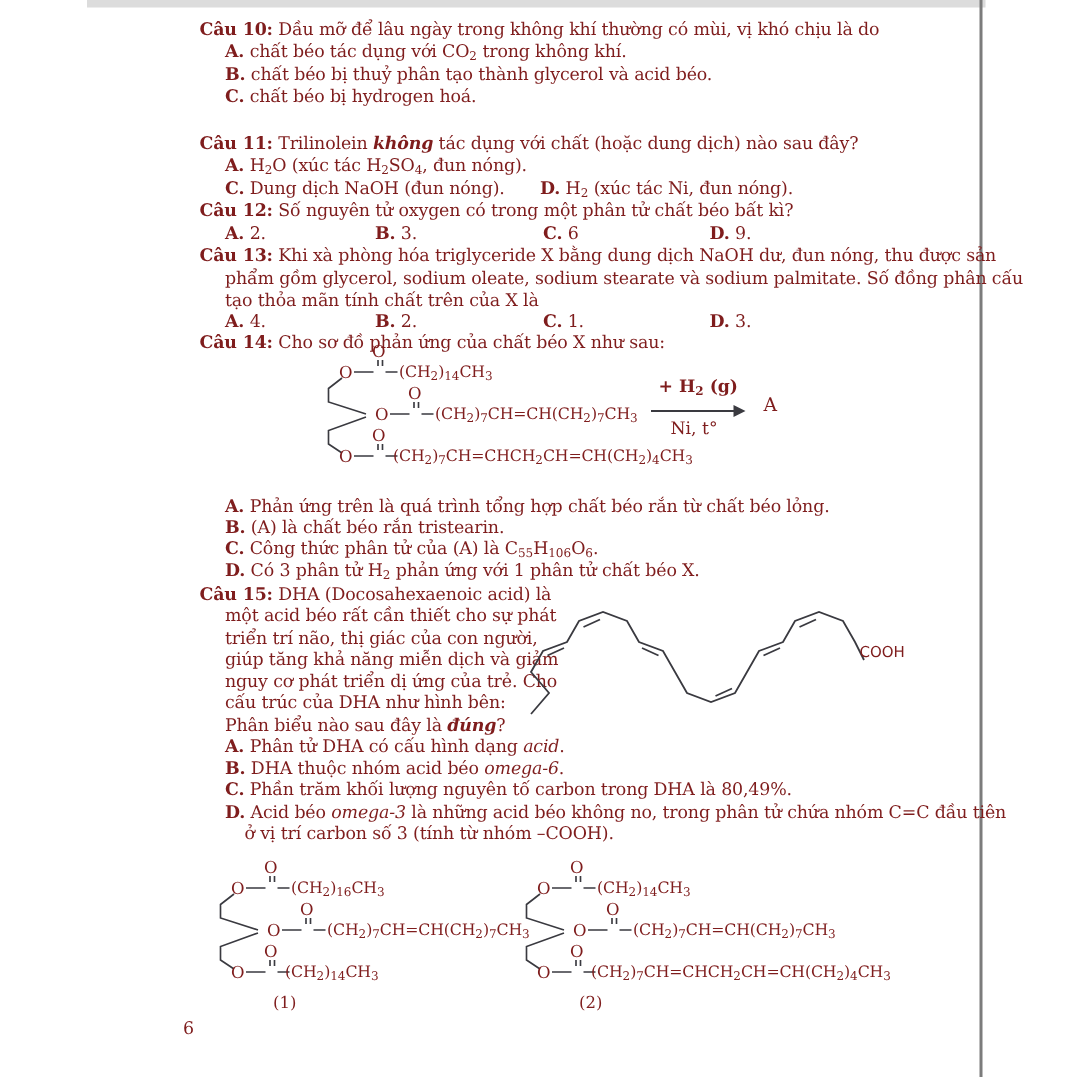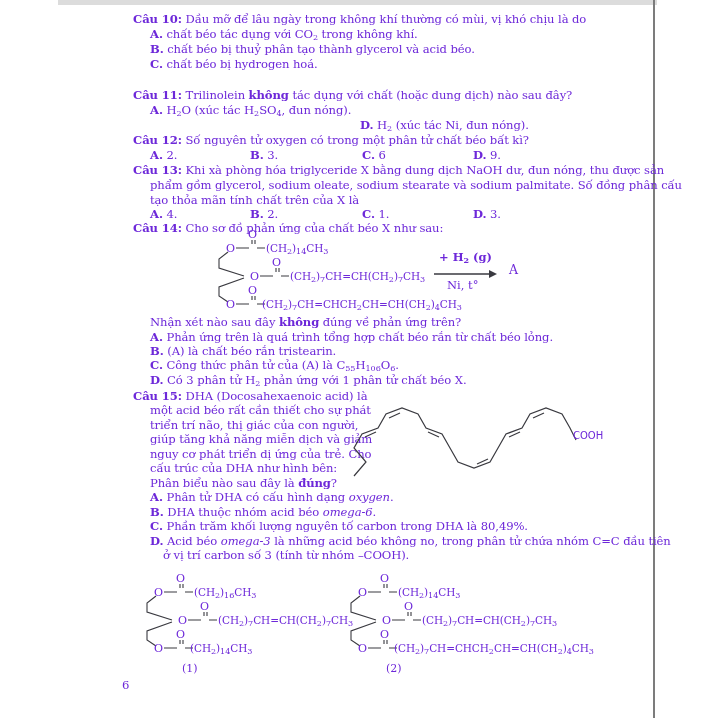--- a/index.html
+++ b/index.html
@@ -1,22 +1,22 @@
 <!DOCTYPE html>
 <html><head>
 <meta charset="utf-8">
 <style>
   html,body{margin:0;padding:0;background:#ffffff;}
   .canvas{position:relative;width:720px;height:720px;background:#ffffff;overflow:hidden;
-          font-family:"DejaVu Serif","Liberation Serif",serif;color:#6d28d9;}
+          font-family:"DejaVu Serif","Liberation Serif",serif;color:#7f1d1d;}
   .edge-top{position:absolute;left:58px;top:0;width:599px;height:5px;background:#dcdcdc;}
   .edge-right{position:absolute;left:653px;top:0;width:2px;height:718px;background:#7c7c7c;}
   .ln{position:absolute;font-size:11.6px;line-height:14px;white-space:pre;letter-spacing:-0.1px;}
   .b{font-weight:bold;}
-  .bi{font-weight:bold;}
+  .bi{font-weight:bold;font-style:italic;}
   .i{font-style:italic;}
   sub{font-size:8px;vertical-align:-2px;letter-spacing:0;}
   
   .tg{position:absolute;width:280px;height:100px;}
   .tg svg{position:absolute;left:0;top:0;}
   .atom{position:absolute;font-size:11px;line-height:13px;}
   .chain{position:absolute;font-size:10.5px;line-height:13px;white-space:pre;letter-spacing:-0.1px;}
   .o1{left:14px;top:16px}.o2{left:38px;top:44px}.o3{left:14px;top:72px}
   .c1{left:36px;top:2px}.c2{left:60px;top:30px}.c3{left:36px;top:58px}
   .ch1{left:54px;top:16px}.ch2{left:78px;top:44px}.ch3{left:50px;top:72px}
@@ -40,20 +40,21 @@
   <div class="edge-top"></div>
   <div class="edge-right"></div>
 
   <div class="ln" style="left:133px;top:12px"><span class="b">Câu 10:</span><span> Dầu mỡ để lâu ngày trong không khí thường có mùi, vị khó chịu là do</span></div>
   <div class="ln" style="left:150px;top:27px"><span class="b">A.</span><span> chất béo tác dụng với CO<sub>2</sub> trong không khí.</span></div>
   <div class="ln" style="left:150px;top:42px"><span class="b">B.</span><span> chất béo bị thuỷ phân tạo thành glycerol và acid béo.</span></div>
   <div class="ln" style="left:150px;top:57px"><span class="b">C.</span><span> chất béo bị hydrogen hoá.</span></div>
 
   <div class="ln" style="left:133px;top:88px"><span class="b">Câu 11:</span><span> Trilinolein </span><span class="bi">không</span><span> tác dụng với chất (hoặc dung dịch) nào sau đây?</span></div>
   <div class="ln" style="left:150px;top:103px"><span class="b">A.</span><span> H<sub>2</sub>O (xúc tác H<sub>2</sub>SO<sub>4</sub>, đun nóng).</span></div>
+  <div class="ln" style="left:150px;top:118px"><span class="b">C.</span><span> Dung dịch NaOH (đun nóng).</span></div>
   <div class="ln" style="left:360px;top:118px"><span class="b">D.</span><span> H<sub>2</sub> (xúc tác Ni, đun nóng).</span></div>
 
   <div class="ln" style="left:133px;top:133px"><span class="b">Câu 12:</span><span> Số nguyên tử oxygen có trong một phân tử chất béo bất kì?</span></div>
   <div class="ln" style="left:150px;top:148px"><span class="b">A.</span><span> 2.</span></div>
   <div class="ln" style="left:250px;top:148px"><span class="b">B.</span><span> 3.</span></div>
   <div class="ln" style="left:362px;top:148px"><span class="b">C.</span><span> 6</span></div>
   <div class="ln" style="left:473px;top:148px"><span class="b">D.</span><span> 9.</span></div>
 
   <div class="ln" style="left:133px;top:163px"><span class="b">Câu 13:</span><span> Khi xà phòng hóa triglyceride X bằng dung dịch NaOH dư, đun nóng, thu được sản</span></div>
   <div class="ln" style="left:150px;top:178px">phẩm gồm glycerol, sodium oleate, sodium stearate và sodium palmitate. Số đồng phân cấu</div>
@@ -88,21 +89,20 @@
   <div class="rxn" style="left:433px;top:250px">
     <span class="rxn-above">+ H<sub>2</sub> (g)</span>
     <svg width="68" height="12" viewBox="0 0 68 12">
       <line x1="1" y1="6" x2="57" y2="6" stroke="#3a3a40" stroke-width="1.3"></line>
       <polygon points="56,2 64,6 56,10" fill="#3a3a40"></polygon>
     </svg>
     <span class="rxn-below">Ni, t°</span>
     <span class="rxn-prod">A</span>
   </div>
 
-  <div class="ln" style="left:150px;top:315px"><span>Nhận xét nào sau đây </span><span class="bi">không</span><span> đúng về phản ứng trên?</span></div>
   <div class="ln" style="left:150px;top:330px"><span class="b">A.</span><span> Phản ứng trên là quá trình tổng hợp chất béo rắn từ chất béo lỏng.</span></div>
   <div class="ln" style="left:150px;top:344px"><span class="b">B.</span><span> (A) là chất béo rắn tristearin.</span></div>
   <div class="ln" style="left:150px;top:358px"><span class="b">C.</span><span> Công thức phân tử của (A) là C<sub>55</sub>H<sub>106</sub>O<sub>6</sub>.</span></div>
   <div class="ln" style="left:150px;top:373px"><span class="b">D.</span><span> Có 3 phân tử H<sub>2</sub> phản ứng với 1 phân tử chất béo X.</span></div>
 
   <div class="ln" style="left:133px;top:389px"><span class="b">Câu 15:</span><span> DHA (Docosahexaenoic acid) là</span></div>
   <div class="ln" style="left:150px;top:418px">triển trí não, thị giác của con người,</div>
   <div class="ln" style="left:150px;top:403px">một acid béo rất cần thiết cho sự phát</div>
   <div class="ln" style="left:150px;top:432px">giúp tăng khả năng miễn dịch và giảm</div>
   <div class="ln" style="left:150px;top:447px">nguy cơ phát triển dị ứng của trẻ. Cho</div>
@@ -117,21 +117,21 @@
         <path d="M47,28 L58,23"></path>
         <path d="M86,42 L97,47"></path>
         <path d="M135,74 L146,69"></path>
         <path d="M167,47 L178,42"></path>
         <path d="M191,28 L202,23"></path>
       </g>
     </svg>
     <span class="cooh">COOH</span>
   </div>
 
-  <div class="ln" style="left:150px;top:490px"><span class="b">A.</span><span> Phân tử DHA có cấu hình dạng </span><span class="i">oxygen</span><span>.</span></div>
+  <div class="ln" style="left:150px;top:490px"><span class="b">A.</span><span> Phân tử DHA có cấu hình dạng </span><span class="i">acid</span><span>.</span></div>
   <div class="ln" style="left:150px;top:505px"><span class="b">B.</span><span> DHA thuộc nhóm acid béo </span><span class="i">omega-6</span><span>.</span></div>
   <div class="ln" style="left:150px;top:519px"><span class="b">C.</span><span> Phần trăm khối lượng nguyên tố carbon trong DHA là 80,49%.</span></div>
   <div class="ln" style="left:150px;top:534px"><span class="b">D.</span><span> Acid béo </span><span class="i">omega-3</span><span> là những acid béo không no, trong phân tử chứa nhóm C=C đầu tiên</span></div>
   <div class="ln" style="left:163px;top:548px">ở vị trí carbon số 3 (tính từ nhóm –COOH).</div>
 
 
   <div class="tg" style="left:140px;top:570px">
     <svg width="100" height="100" viewBox="0 0 100 100">
       <g stroke="#3a3a40" stroke-width="1.1" fill="none">
         <path d="M16,26 L7,33 L7,42 L32,50 M32,52 L7,61 L7,70 L16,76"></path>

